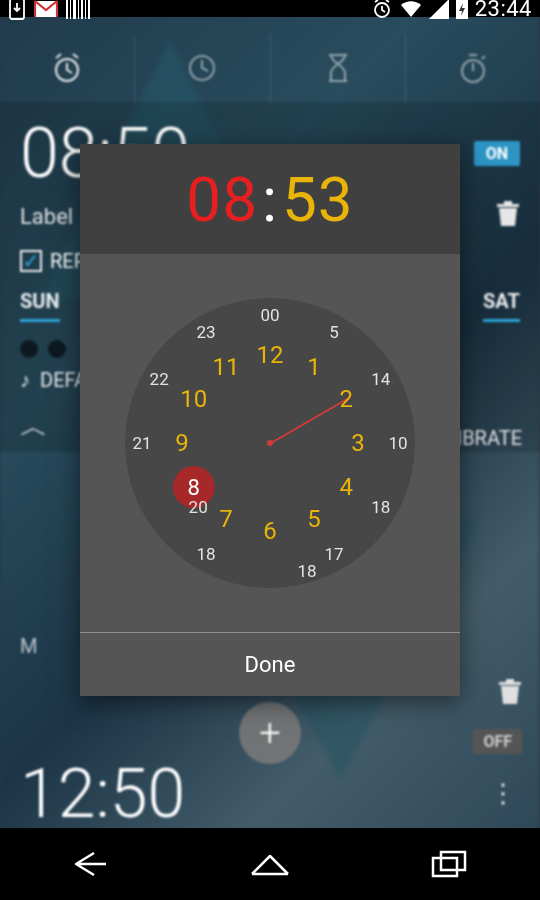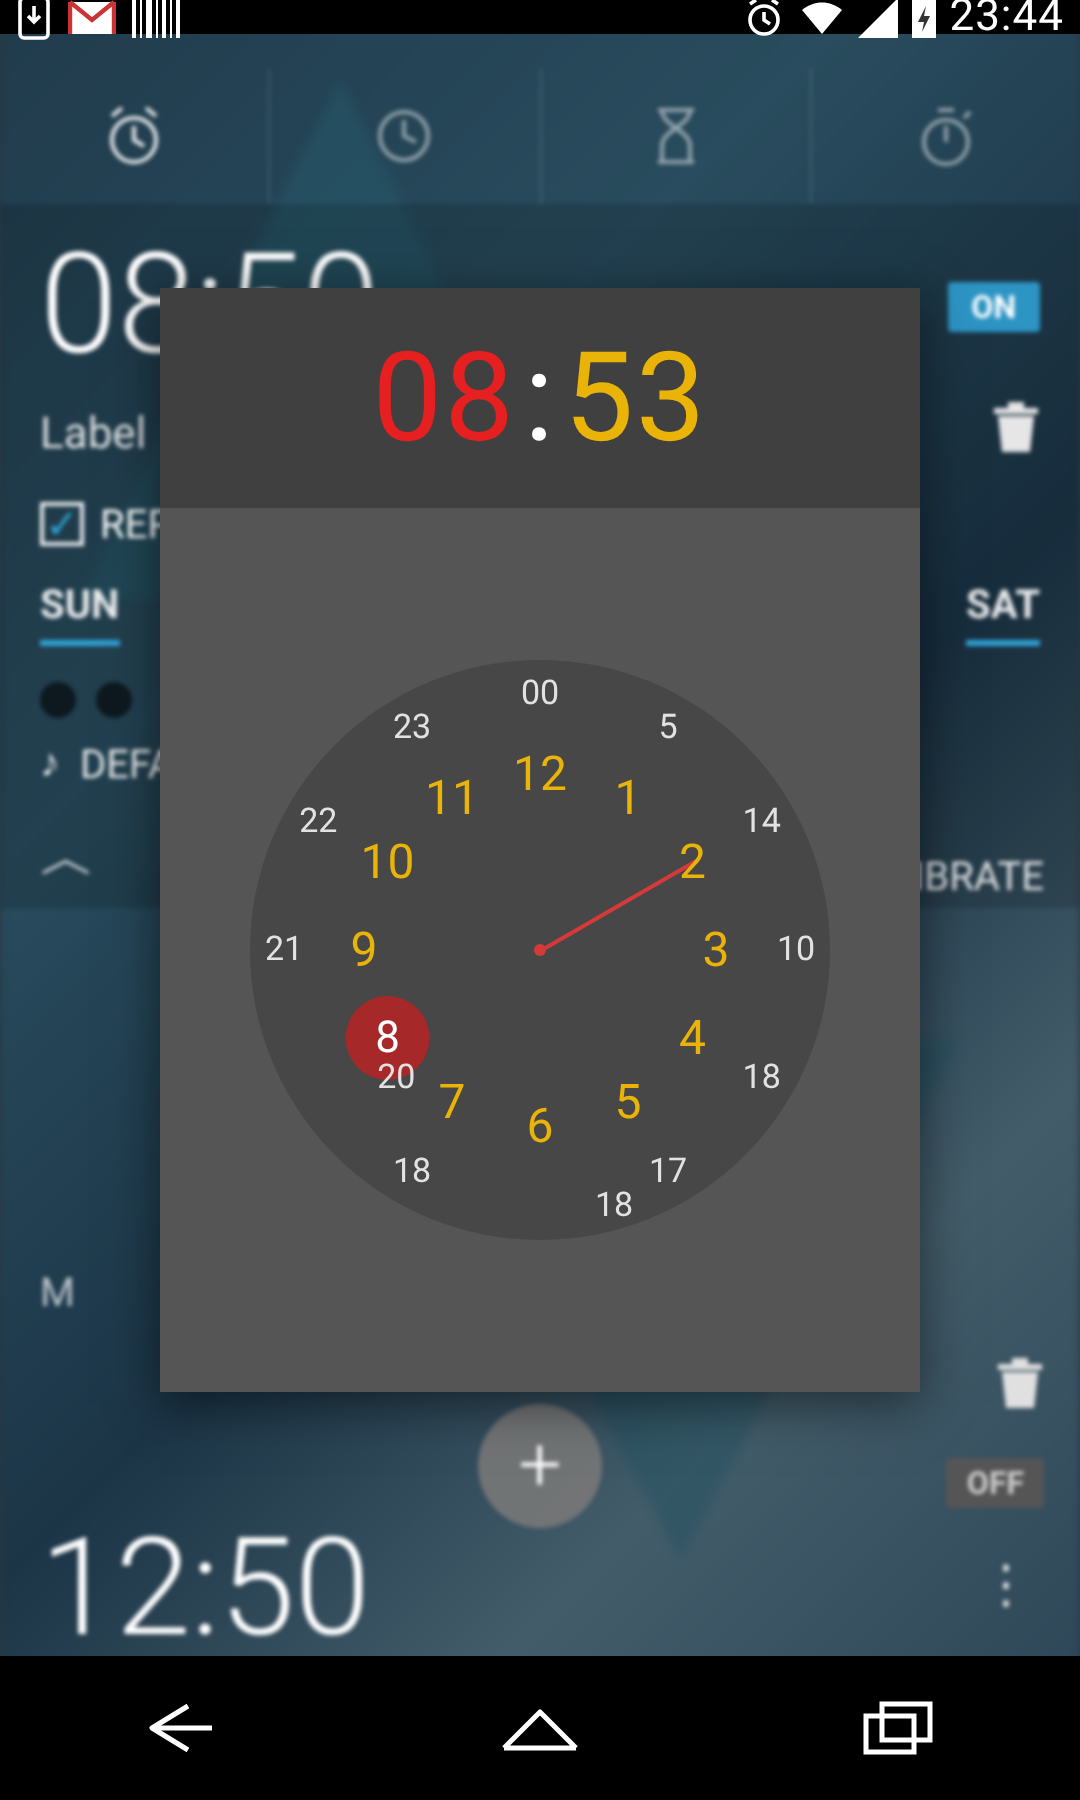--- a/index.html
+++ b/index.html
@@ -322,20 +322,23 @@
         <div class="num selected" style="transform: translate(-76.2102px, 44px);">8</div>
         <div class="num outer" style="transform: translate(-110.851px, 64px); margin-left: 24px;">20</div>
         <div class="num" style="transform: translate(-88px, 1.07769e-14px);">9</div>
         <div class="num outer" style="transform: translate(-128px, 1.56755e-14px);">21</div>
         <div class="num" style="transform: translate(-76.2102px, -44px);">10</div>
         <div class="num outer" style="transform: translate(-110.851px, -64px);">22</div>
         <div class="num" style="transform: translate(-44px, -76.2102px);">11</div>
         <div class="num outer" style="transform: translate(-64px, -110.851px);">23</div>
       </div>
   </div>
+  <div class="dialog-footer">
+    <span>Done</span>
+  </div>
 </div>
 
 <div class="navbar">
   <div class="nav-btn">
     <svg width="44" height="30" viewBox="0 0 44 30">
         <path d="M26 4L8 15l18 11M8 15h30" stroke="#fff" stroke-width="2.5" fill="none" stroke-linejoin="round"></path>
       </svg>
   </div>
   <div class="nav-btn">
     <svg width="44" height="28" viewBox="0 0 44 28">

